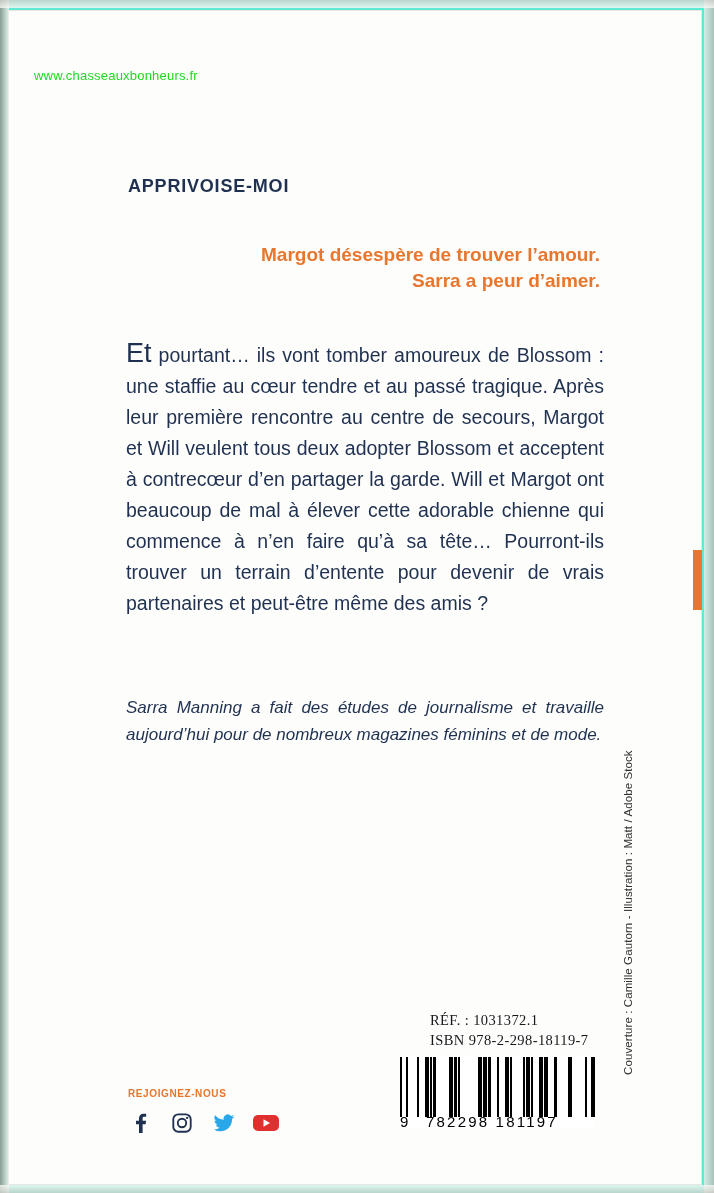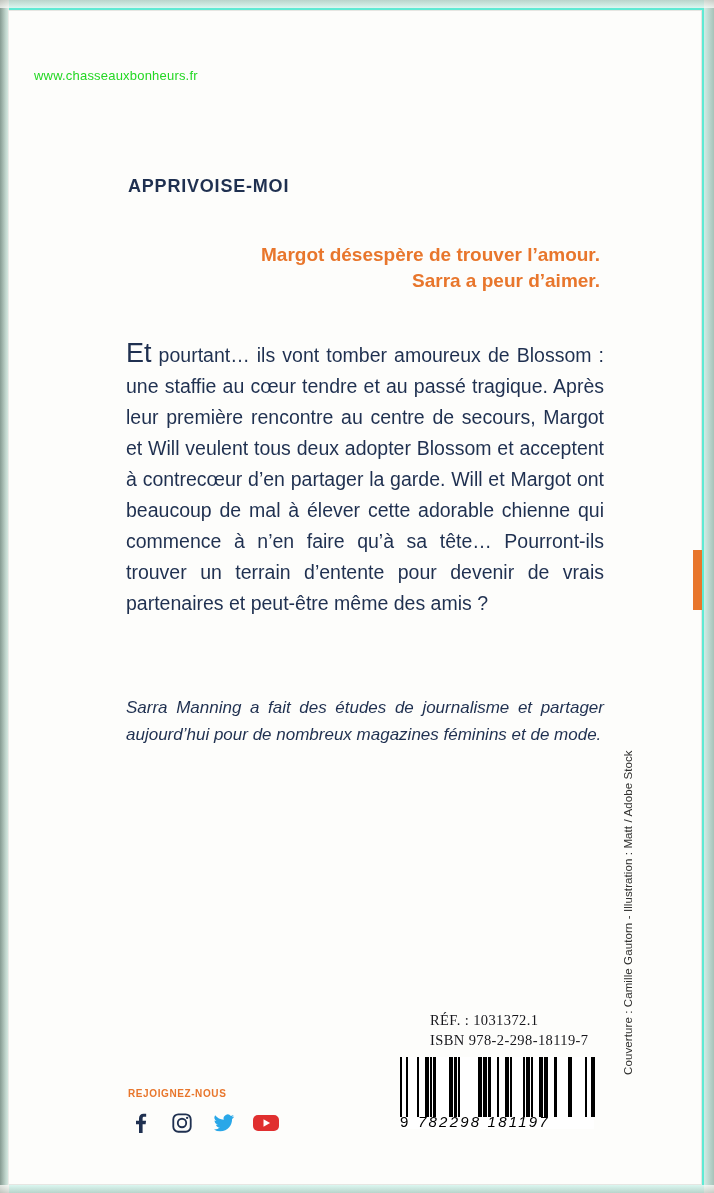--- a/index.html
+++ b/index.html
@@ -198,21 +198,21 @@
     position: absolute;
     left: 392px;
     top: 1103px;
     width: 194px;
     font-size: 15px;
     color: #000;
     letter-spacing: 1px;
     font-family: "Liberation Sans", sans-serif;
   }
   .bd-left { position: absolute; left: 0px; top: 0; }
-  .bd-main { position: absolute; left: 18px; top: 0; letter-spacing: 2.2px; font-style: italic; }
+  .bd-main { position: absolute; left: 26px; top: 0; letter-spacing: 2.2px; }
 
   .rejoignez {
     position: absolute;
     left: 120px;
     top: 1078px;
     color: #e8762c;
     font-size: 10px;
     font-weight: bold;
     letter-spacing: .6px;
   }
@@ -246,21 +246,21 @@
 
     <div class="title">APPRIVOISE-MOI</div>
 
     <div class="tagline">
       <div>Margot désespère de trouver l’amour.</div>
       <div>Sarra a peur d’aimer.</div>
     </div>
 
     <div class="blurb"><span class="dropcap">Et</span><span> pourtant… ils vont tomber amoureux de Blossom : une staffie au cœur tendre et au passé tragique. Après leur première rencontre au centre de secours, Margot et Will veulent tous deux adopter Blossom et acceptent à contrecœur d’en partager la garde. Will et Margot ont beaucoup de mal à élever cette adorable chienne qui commence à n’en faire qu’à sa tête… Pourront-ils trouver un terrain d’entente pour devenir de vrais partenaires et peut-être même des amis ?</span></div>
 
-    <div class="bio">Sarra Manning a fait des études de journalisme et partager aujourd’hui pour de nombreux magazines féminins et de mode.</div>
+    <div class="bio">Sarra Manning a fait des études de journalisme et travaille aujourd’hui pour de nombreux magazines féminins et de mode.</div>
 
     <div class="vertical-credit-wrap">
       <div class="vc-inner">Couverture : Camille Gautorn - Illustration : Matt / Adobe Stock</div>
     </div>
 
     <div class="ref-block">
       <div class="ref-line">RÉF. :  1031372.1</div>
       <div class="ref-line">ISBN 978-2-298-18119-7</div>
     </div>
 

